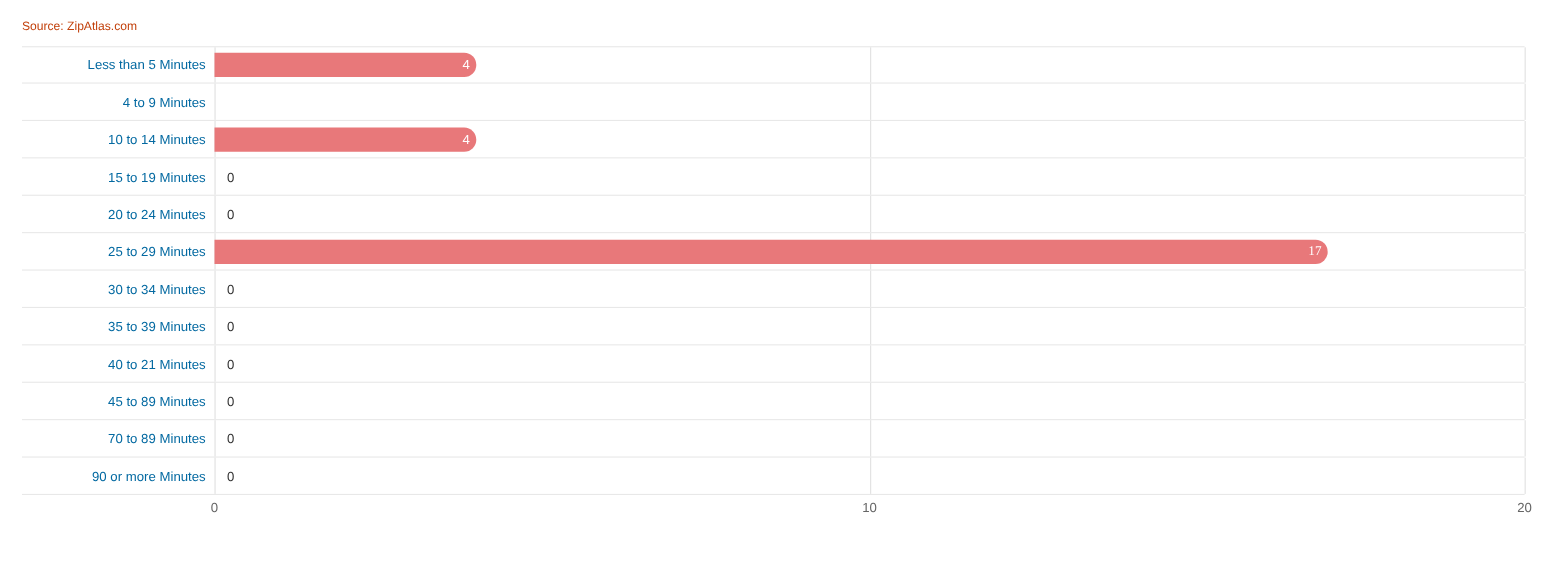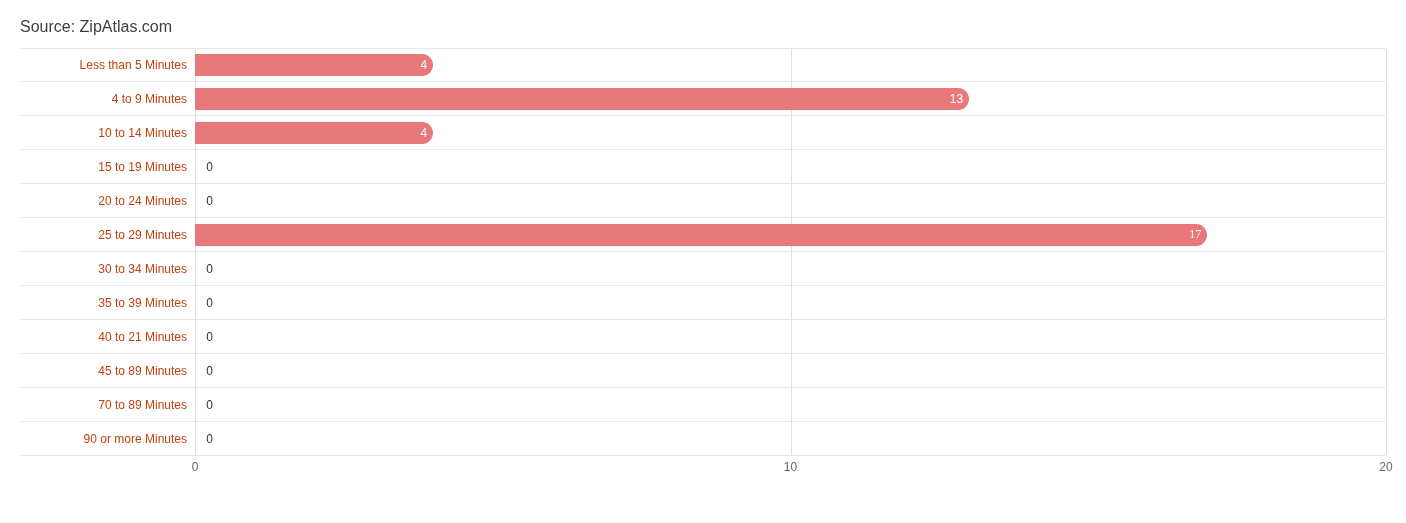--- a/index.html
+++ b/index.html
@@ -23,42 +23,42 @@
       margin-bottom: 12px;
     }
     .chart-title {
       font-size: 15px;
       font-weight: bold;
       letter-spacing: 0.05em;
       color: #222;
       text-transform: uppercase;
     }
     .chart-source {
-      font-size: 16px;
-      color: #404040;
+      font-size: 11px;
+      color: #c2410c;
     }
     .chart-body {
       position: relative;
       width: 100%;
     }
     .bar-row {
       display: flex;
       align-items: center;
       height: 34px;
       border-bottom: 1px solid #e8e8e8;
       position: relative;
     }
     .bar-row:first-child {
       border-top: 1px solid #e8e8e8;
     }
     .bar-label {
       width: 175px;
       min-width: 175px;
       font-size: 12px;
-      color: #c2410c;
+      color: #0369a1;
       padding-right: 8px;
       text-align: right;
     }
     .bar-area {
       flex: 1;
       height: 100%;
       position: relative;
       display: flex;
       align-items: center;
     }
@@ -126,23 +126,20 @@
             <span class="bar-value-inside" style="color: rgb(255, 255, 255);">4</span>
           </div>
         </div>
       </div>
       <div class="bar-row">
         <div class="bar-label">4 to 9 Minutes</div>
         <div class="bar-area" style="position: relative;">
           <div class="grid-line" style="left: 0px;"></div>
           <div class="grid-line" style="left: 595.5px;"></div>
           <div class="grid-line" style="left: 1191px;"></div>
-          <div class="bar" style="width: 774.15px; padding-right: 20px;">
-            <span class="bar-value-inside" style="color: rgb(255, 255, 255);">13</span>
-          </div>
         </div>
       </div>
       <div class="bar-row">
         <div class="bar-label">10 to 14 Minutes</div>
         <div class="bar-area" style="position: relative;">
           <div class="grid-line" style="left: 0px;"></div>
           <div class="grid-line" style="left: 595.5px;"></div>
           <div class="grid-line" style="left: 1191px;"></div>
           <div class="bar" style="width: 238.2px; padding-right: 20px;">
             <span class="bar-value-inside" style="color: rgb(255, 255, 255);">4</span>

